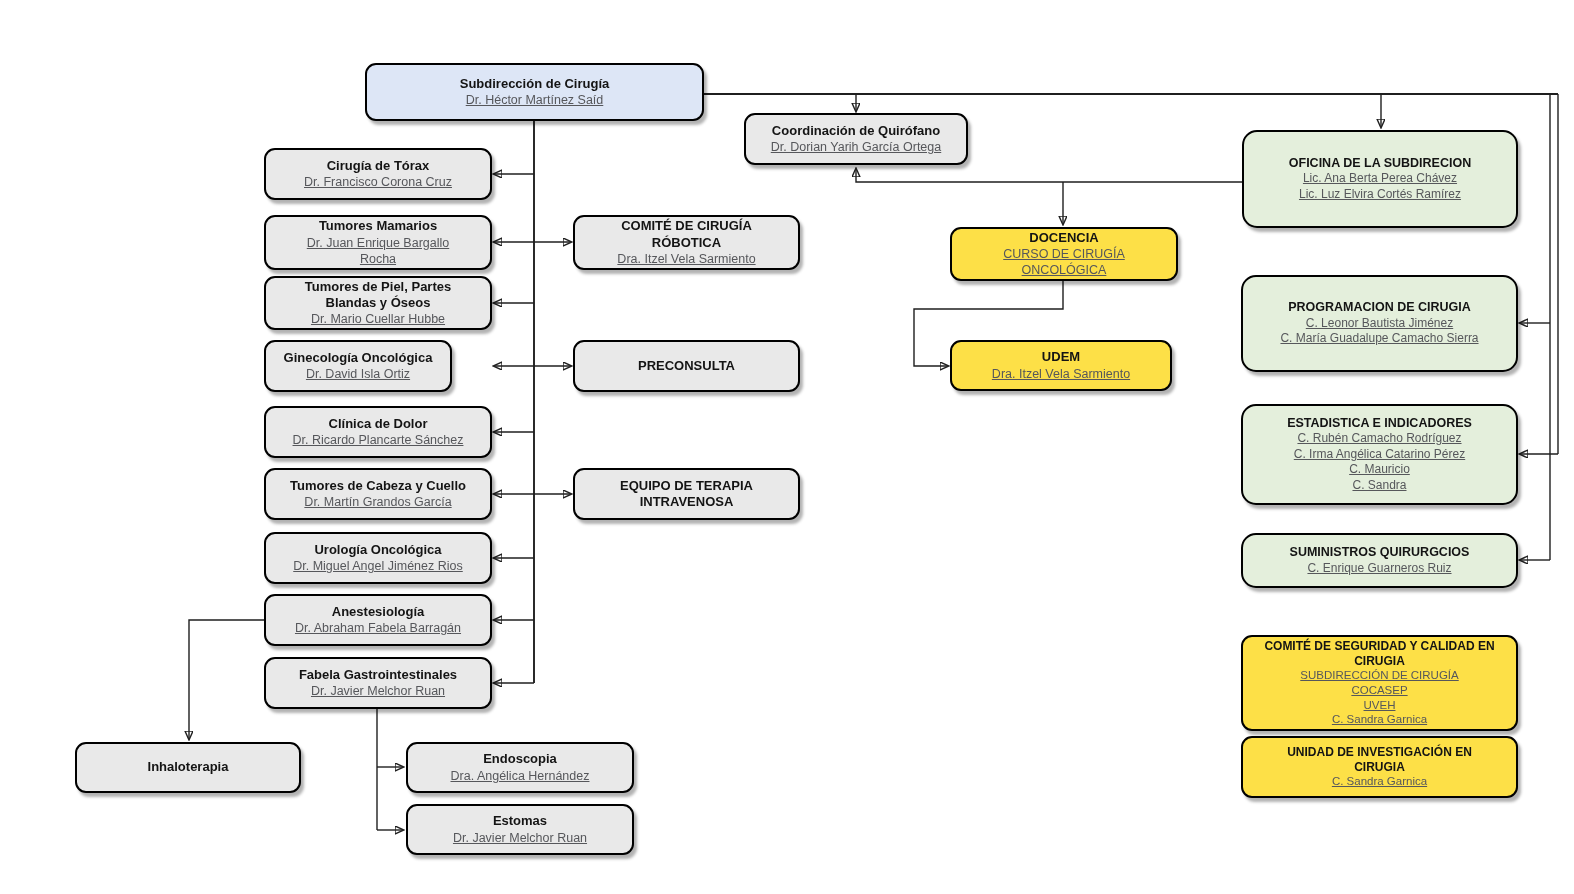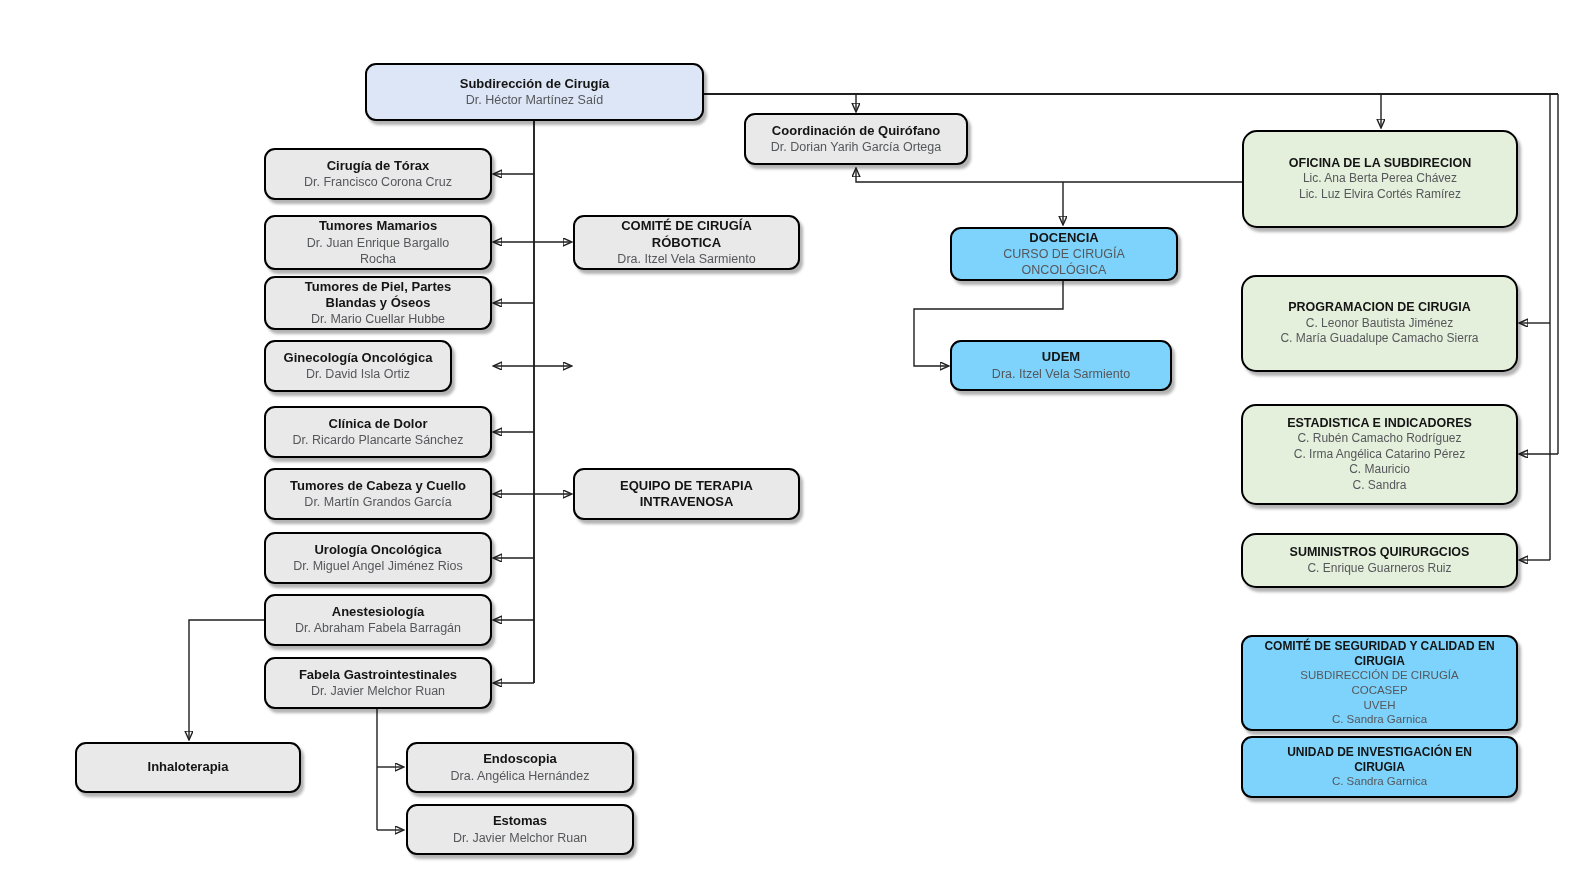--- a/index.html
+++ b/index.html
@@ -12,23 +12,23 @@
   .wires path.bold{stroke-width:1.9px;}
   .node{
     position:absolute;box-sizing:border-box;
     border:2px solid #000;border-radius:11px;background:#e9e9e9;
     display:flex;flex-direction:column;align-items:center;justify-content:center;
     text-align:center;padding:11px 8px;
     box-shadow:3px 4px 3px rgba(0,0,0,0.30);
   }
   .node.blue{background:#dde6f6;}
   .node.green{background:#e4efdc;border-radius:15px;}
-  .node.yellow{background:#7dd3fc;}
+  .node.yellow{background:#fde047;}
   .title{font-weight:700;color:#141414;font-size:13px;line-height:1.25;white-space:pre-line;}
-  .sub{color:#56575b;font-size:12.5px;line-height:1.28;white-space:pre-line;}
+  .sub{color:#56575b;font-size:12.5px;line-height:1.28;white-space:pre-line;text-decoration:underline;}
   .rc .title{font-size:12.5px;}
   .rc .sub{font-size:12px;line-height:1.3;}
   .xs .title{font-size:12px;line-height:1.22;}
   .xs .sub{font-size:11.5px;line-height:1.28;}
 </style>
 </head>
 <body>
 
 <div class="canvas">
 
@@ -114,20 +114,23 @@
   <div class="node" style="left:264px;top:657px;width:228px;height:52px">
     <div class="title">Fabela Gastrointestinales</div>
     <div class="sub">Dr. Javier Melchor Ruan</div>
   </div>
 
   <div class="node" style="left:573px;top:215px;width:227px;height:55px">
     <div class="title">COMITÉ DE CIRUGÍA
 RÓBOTICA</div>
     <div class="sub">Dra. Itzel Vela Sarmiento</div>
   </div>
+  <div class="node" style="left:573px;top:340px;width:227px;height:52px">
+    <div class="title">PRECONSULTA</div>
+  </div>
   <div class="node" style="left:573px;top:468px;width:227px;height:52px">
     <div class="title">EQUIPO DE TERAPIA
 INTRAVENOSA</div>
   </div>
 
   <div class="node" style="left:744px;top:113px;width:224px;height:52px">
     <div class="title">Coordinación de Quirófano</div>
     <div class="sub">Dr. Dorian Yarih García Ortega</div>
   </div>
 

